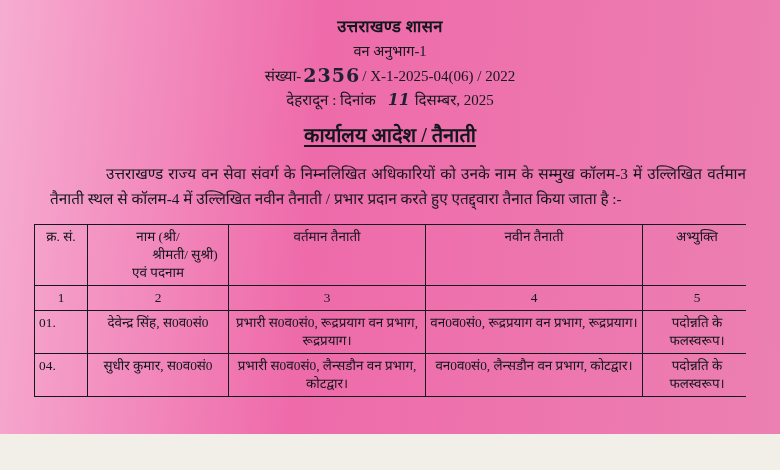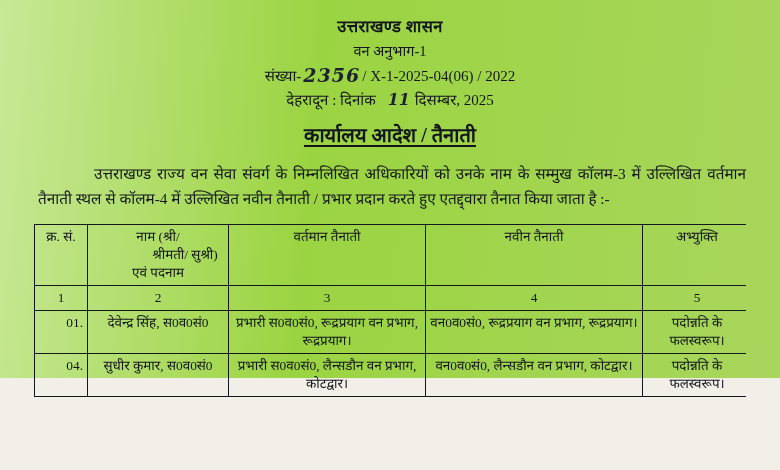--- a/index.html
+++ b/index.html
@@ -10,22 +10,22 @@
     width: 780px;
     height: 470px;
     overflow: hidden;
     background: #f2efe9;
     font-family: "Liberation Serif", serif;
     color: #13161c;
   }
   .page {
     position: relative;
     width: 780px;
-    height: 378px;
-    background: #84cc16;
+    height: 434px;
+    background: #ec4899;
     box-sizing: border-box;
     padding: 14px 34px 0 34px;
   }
   
   .page:before {
     content: "";
     position: absolute;
     inset: 0;
     background:
       linear-gradient(95deg, rgba(255,255,255,0.55) 0%, rgba(247,244,238,0.2) 40%, rgba(236,232,224,0.35) 100%);
@@ -50,21 +50,20 @@
     font-weight: 500;
   }
   .numline {
     font-size: 15px;
     margin-bottom: 3px;
     white-space: nowrap;
   }
   .handwrite {
     font-family: "DejaVu Serif", serif;
     font-size: 19px;
-    font-style: italic;
     font-weight: 700;
     letter-spacing: 1px;
     color: #1d2230;
     vertical-align: -1px;
     padding: 0 2px;
   }
   .handwrite-sm {
     font-family: "DejaVu Serif", serif;
     font-size: 16px;
     font-style: italic;
@@ -82,21 +81,21 @@
     font-weight: 600;
     margin: 6px 0 14px 0;
     text-decoration: underline;
     text-underline-offset: 3px;
   }
   .body-para {
     font-size: 15.3px;
     line-height: 1.62;
     text-align: justify;
     text-justify: inter-word;
-    margin: 0 0 12px 4px;
+    margin: 0 0 12px 16px;
   }
   .body-para .indent {
     display: inline-block;
     width: 56px;
   }
   table.order {
     width: 100%;
     border-collapse: collapse;
     table-layout: fixed;
     font-size: 13.4px;
@@ -111,21 +110,21 @@
   table.order th {
     font-weight: 500;
     text-align: center;
   }
   th.c1 { width: 44px; }
   th.c2 { width: 132px; }
   th.c3 { width: 188px; }
   th.c4 { width: 208px; }
   th.c5 { width: 100px; }
   td.num, th.num {
-    text-align: right;
+    text-align: left;
   }
   .hd-col2 {
     text-align: left;
     padding-left: 5px;
   }
   .hd-col2 .spacer {
     display: inline-block;
     width: 54px;
   }
   .cell-left {

